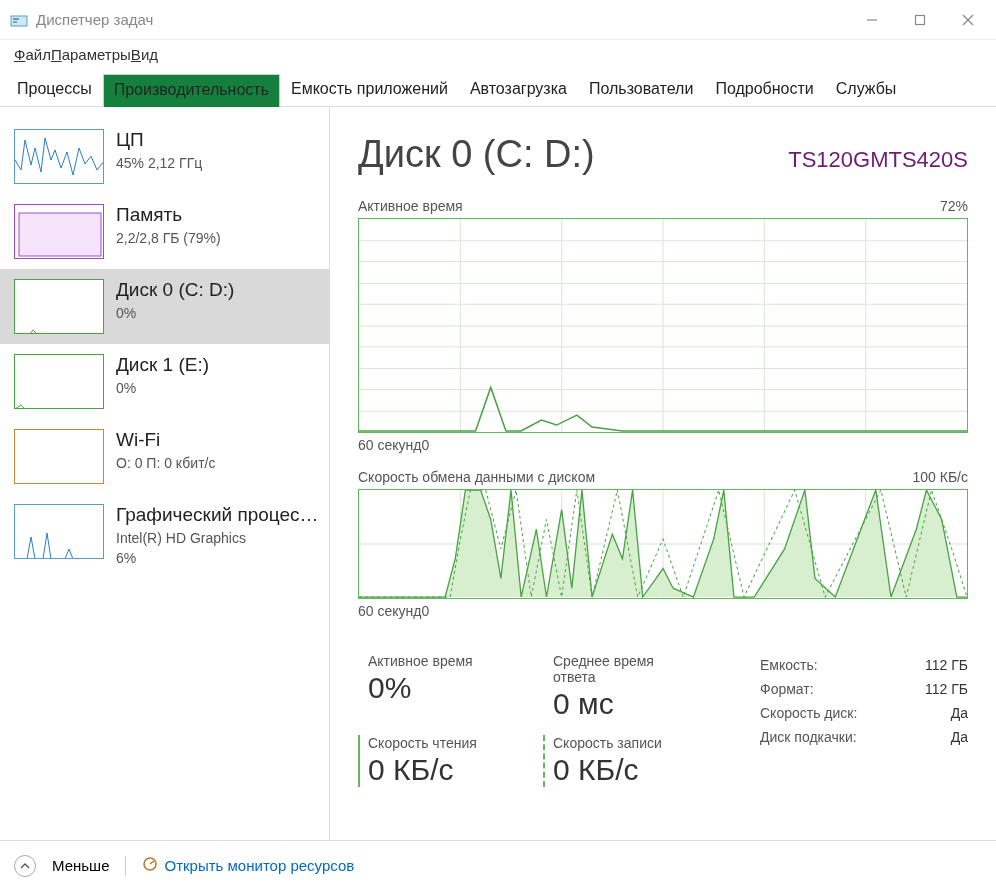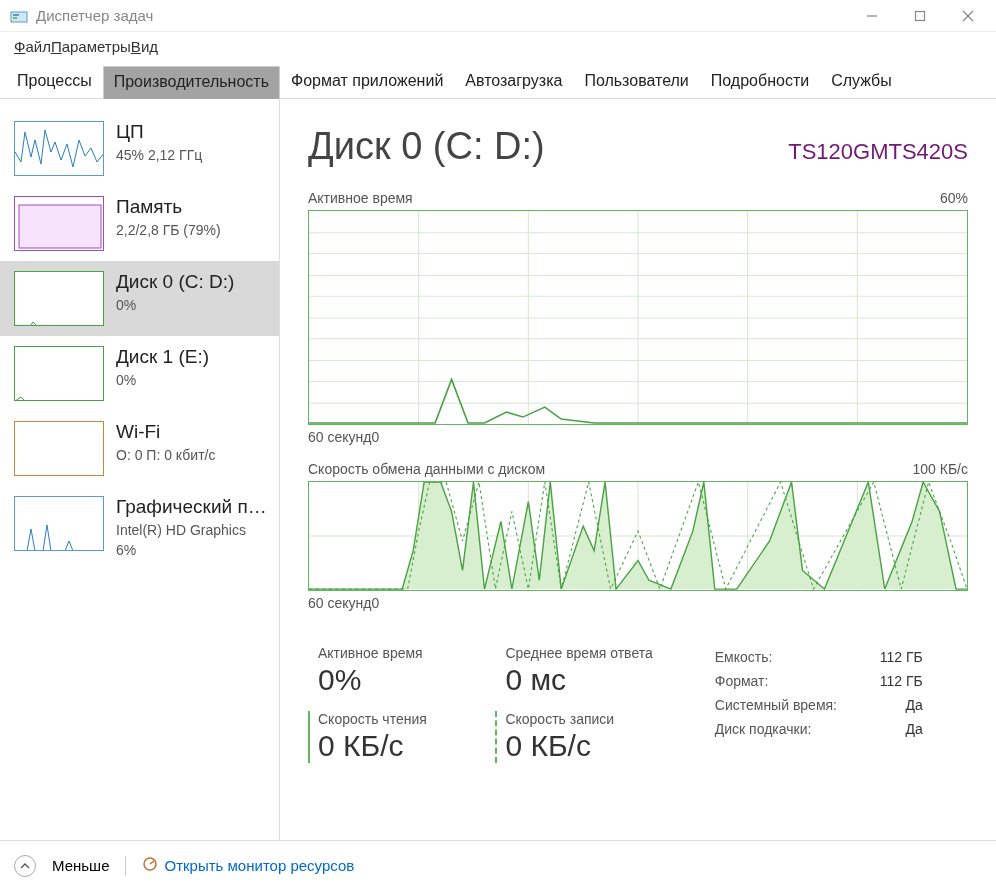--- a/index.html
+++ b/index.html
@@ -9,21 +9,21 @@
     background: #fff;
     color: #000;
     width: 996px;
     height: 890px;
     overflow: hidden;
     display: flex;
     flex-direction: column;
   }
   
   .titlebar {
-    height: 32px;
+    height: 40px;
     display: flex;
     align-items: center;
     padding: 0 4px 0 10px;
     border-bottom: 1px solid #eee;
   }
   .titlebar .app-icon {
     width: 18px; height: 18px; margin-right: 8px;
   }
   .titlebar-text { color: #888; font-size: 15px; flex: 1; }
   .win-controls { display: flex; }
@@ -49,28 +49,28 @@
   }
   .tab {
     padding: 6px 10px 8px 10px;
     border: 1px solid transparent;
     border-bottom: none;
     cursor: default;
     color: #222;
   }
   .tab.active {
     border-color: #ccc;
-    background: #a3a3a3;
+    background: #15803d;
     position: relative; top: 1px;
   }
 
   
   .main { flex:1; display:flex; overflow:hidden; }
   .sidebar {
-    width: 280px;
+    width: 330px;
     border-right: 1px solid #ddd;
     padding-top: 12px;
     overflow: hidden;
   }
   .sb-item {
     display:flex; align-items:flex-start;
     gap: 12px; padding: 10px 10px 10px 14px;
     cursor: default;
   }
   .sb-item.selected { background: #d9d9d9; }
@@ -162,21 +162,21 @@
 
 <div class="menu">
   <span class="menu-item">Файл</span>
   <span class="menu-item">Параметры</span>
   <span class="menu-item">Вид</span>
 </div>
 
 <div class="tabs">
   <div class="tab">Процессы</div>
   <div class="tab active">Производительность</div>
-  <div class="tab">Формат приложений</div>
+  <div class="tab">Емкость приложений</div>
   <div class="tab">Автозагрузка</div>
   <div class="tab">Пользователи</div>
   <div class="tab">Подробности</div>
   <div class="tab">Службы</div>
 </div>
 
 <div class="main">
 
   <div class="sidebar">
 
@@ -252,21 +252,21 @@
 
   <div class="detail">
     <div class="detail-header">
       <div class="detail-title">Диск 0 (C: D:)</div>
       <div class="detail-model">TS120GMTS420S</div>
     </div>
 
     <div class="chart-block">
       <div class="chart-top">
         <span>Активное время</span>
-        <span>60%</span>
+        <span>72%</span>
       </div>
       <div class="chart-box">
         <svg viewBox="0 0 600 215" preserveAspectRatio="none" width="100%" height="100%">
           <g class="chart-grid">
             <line x1="0" y1="22" x2="600" y2="22"></line>
               <line x1="0" y1="43" x2="600" y2="43"></line>
             <line x1="0" y1="65" x2="600" y2="65"></line>
               <line x1="0" y1="86" x2="600" y2="86"></line>
             <line x1="0" y1="108" x2="600" y2="108"></line>
               <line x1="0" y1="129" x2="600" y2="129"></line>
@@ -336,21 +336,21 @@
       <div class="stats-right">
         <div class="row">
             <span>Емкость:</span>
             <span class="rv">112 ГБ</span>
           </div>
         <div class="row">
             <span>Формат:</span>
             <span class="rv">112 ГБ</span>
           </div>
         <div class="row">
-            <span>Системный время:</span>
+            <span>Скорость диск:</span>
             <span class="rv">Да</span>
           </div>
         <div class="row">
             <span>Диск подкачки:</span>
             <span class="rv">Да</span>
           </div>
       </div>
     </div>
   </div>
 </div>

